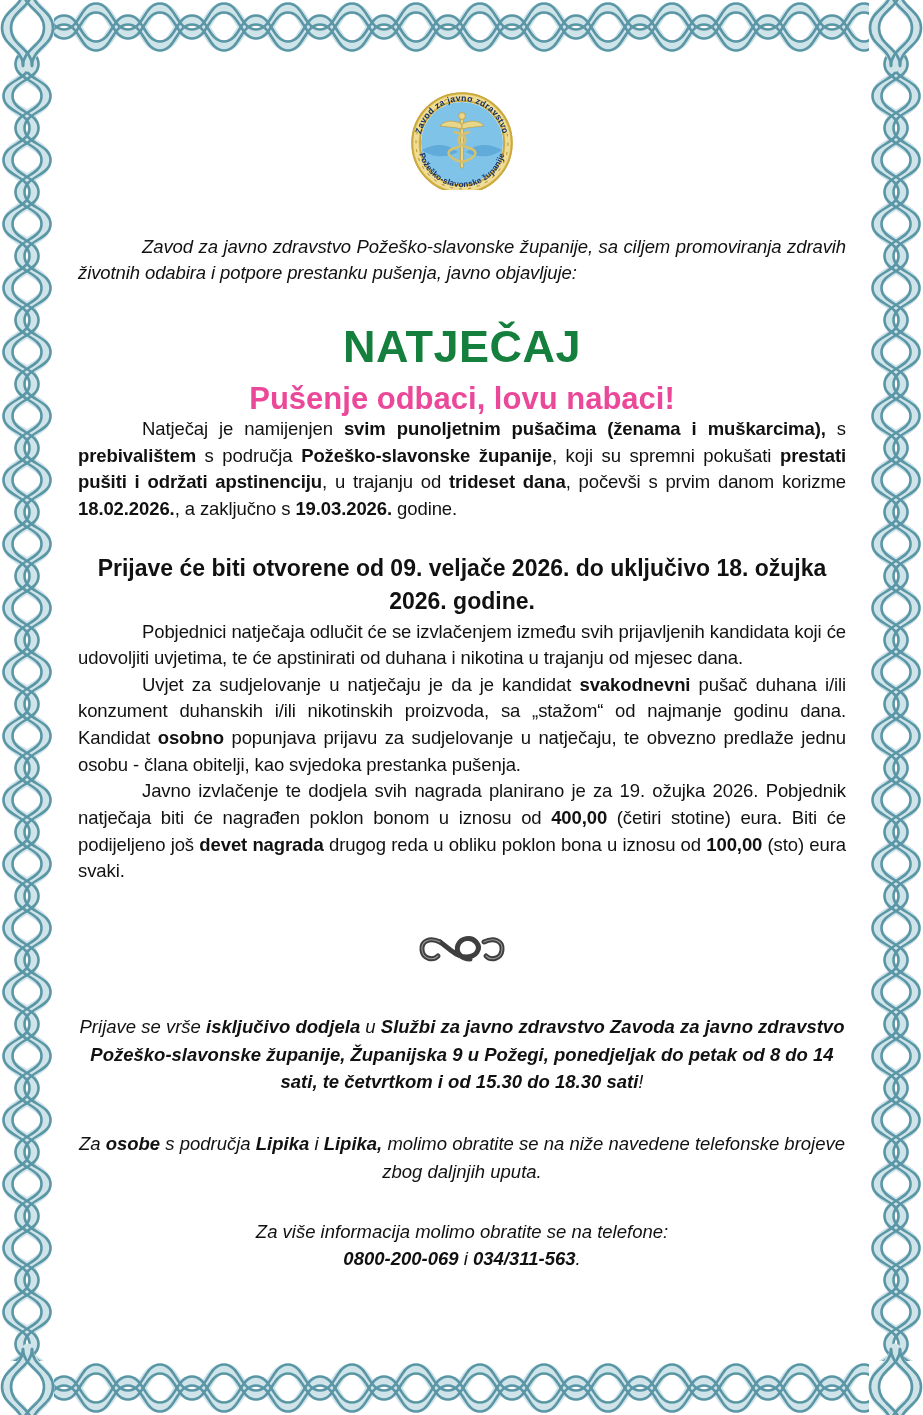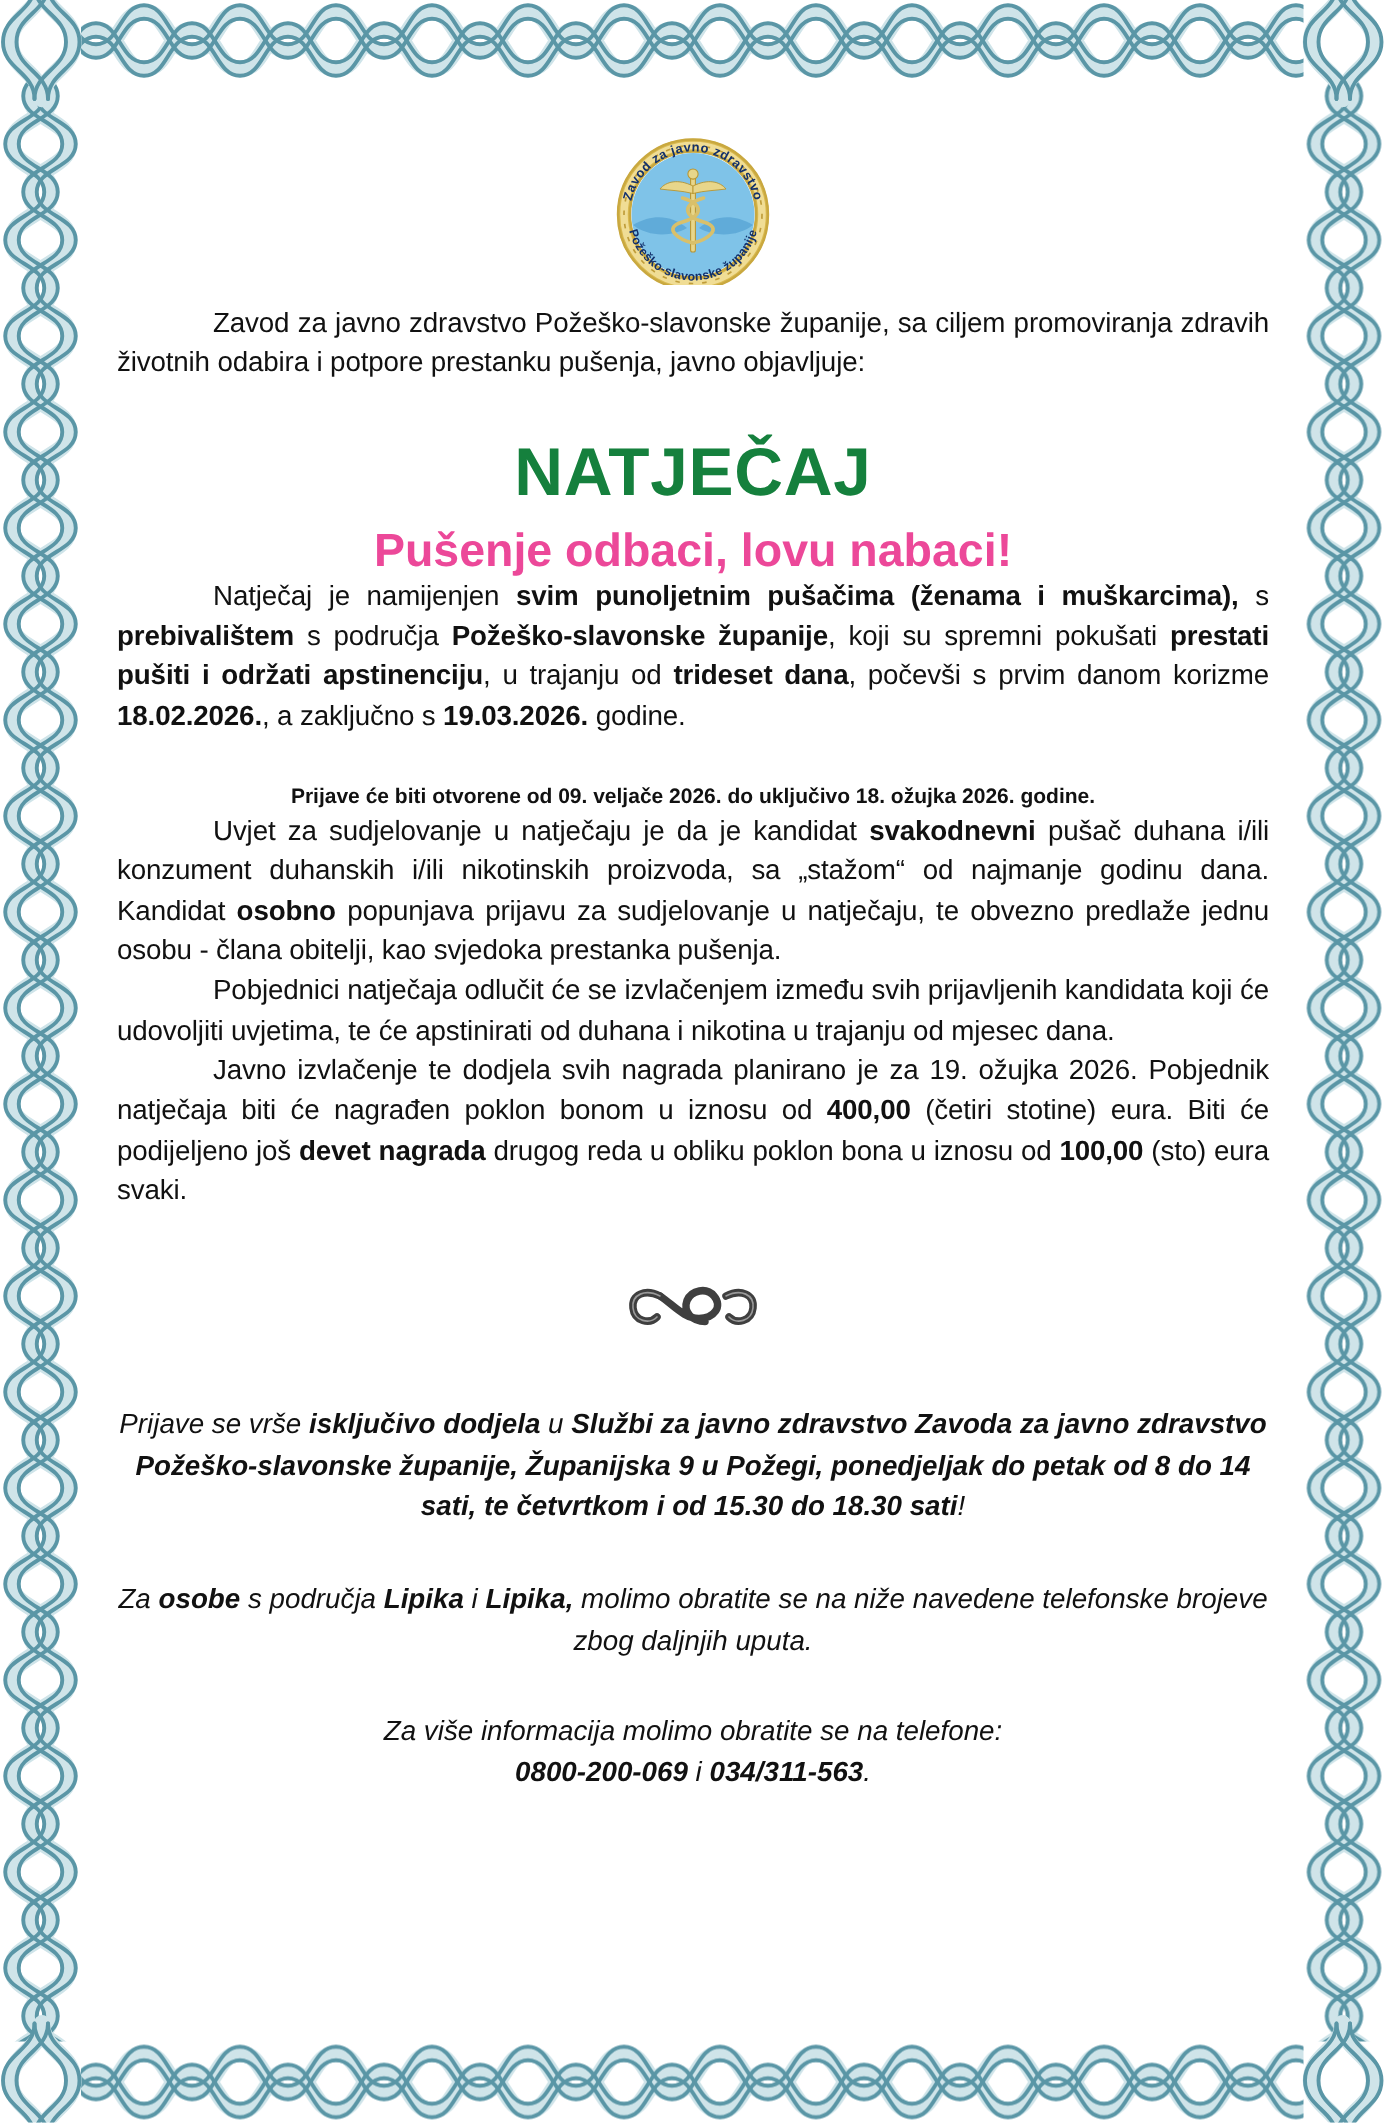--- a/index.html
+++ b/index.html
@@ -46,26 +46,27 @@
   }
   .logo {
     width: 140px;
     height: 108px;
     position: relative;
   }
   .logo svg { display:block; }
 
   
   .intro {
-    margin: 12px 0 0 0;
+    margin: 44px 0 0 0;
     font-size: 18.5px;
     line-height: 1.42;
     text-align: justify;
     text-indent: 64px;
     letter-spacing: -0.1px;
+    font-style: italic;
   }
 
   h1.headline {
     margin: 36px 0 0 0;
     text-align: center;
     color: #15803d;
     font-size: 45px;
     font-weight: bold;
     letter-spacing: 0.5px;
     line-height: 1.05;
@@ -90,21 +91,21 @@
   p.body b { font-weight: bold; }
 
   .para-target   { margin-top: 54px; }
   .para-cond     { margin-top: 26px; }
   .para-winners  { margin-top: 24px; }
   .para-prizes   { margin-top: 26px; }
 
   .notice {
     margin-top: 30px;
     text-align: center;
-    font-size: 14px;
+    font-size: 23px;
     line-height: 1.44;
   }
   .notice .bold-line { font-weight: bold; }
   .notice .sub-line  { font-weight: normal; }
 
   
   .ornament {
     margin-top: 44px;
     display: flex;
     justify-content: center;
@@ -246,23 +247,23 @@
 
   <h1 class="headline">NATJEČAJ</h1>
   <h2 class="subheadline">Pušenje odbaci, lovu nabaci!</h2>
 
   <p class="body para-target"><span>Natječaj je namijenjen </span><b>svim punoljetnim pušačima (ženama i muškarcima),</b><span> s </span><b>prebivalištem</b><span> s područja </span><b>Požeško-slavonske županije</b><span>, koji su spremni pokušati </span><b>prestati pušiti i održati apstinenciju</b><span>, u trajanju od </span><b>trideset dana</b><span>, počevši s prvim danom korizme </span><b>18.02.2026.</b><span>, a zaključno s </span><b>19.03.2026.</b><span> godine.</span></p>
 
   <div class="notice">
     <div class="bold-line">Prijave će biti otvorene od 09. veljače 2026. do uključivo 18. ožujka 2026. godine.</div>
   </div>
 
+  <p class="body para-winners"><span>Pobjednici natječaja odlučit će se izvlačenjem između svih prijavljenih kandidata koji će udovoljiti uvjetima, te će apstinirati od duhana i nikotina u trajanju od mjesec dana.</span></p>
+
   <p class="body para-cond"><span>Uvjet za sudjelovanje u natječaju je da je kandidat </span><b>svakodnevni</b><span> pušač duhana i/ili konzument duhanskih i/ili nikotinskih proizvoda, sa „stažom“ od najmanje godinu dana. Kandidat </span><b>osobno</b><span> popunjava prijavu za sudjelovanje u natječaju, te obvezno predlaže jednu osobu - člana obitelji, kao svjedoka prestanka pušenja.</span></p>
-
-  <p class="body para-winners"><span>Pobjednici natječaja odlučit će se izvlačenjem između svih prijavljenih kandidata koji će udovoljiti uvjetima, te će apstinirati od duhana i nikotina u trajanju od mjesec dana.</span></p>
 
   <p class="body para-prizes"><span>Javno izvlačenje te dodjela svih nagrada planirano je za 19. ožujka 2026. Pobjednik natječaja biti će nagrađen poklon bonom u iznosu od </span><b>400,00</b><span> (četiri stotine) eura. Biti će podijeljeno još </span><b>devet nagrada</b><span> drugog reda u obliku poklon bona u iznosu od </span><b>100,00</b><span> (sto) eura svaki.</span></p>
 
   <div class="ornament">
     <svg width="92" height="40" viewBox="0 0 92 40" xmlns="http://www.w3.org/2000/svg">
       <g fill="none" stroke="#3f3f3f" stroke-width="5" stroke-linecap="round">
         <path d="M24 13 C 14 8, 5 12, 6 21 C 7 30, 17 32, 22 27"></path>
         <path d="M24 13 C 33 19, 40 28, 50 28 C 60 28, 66 20, 60 13 C 55 7, 45 9, 42 16 C 39 24, 46 30, 54 30"></path>
         <path d="M68 13 C 78 8, 87 12, 86 21 C 85 30, 75 32, 70 27"></path>
       </g>

